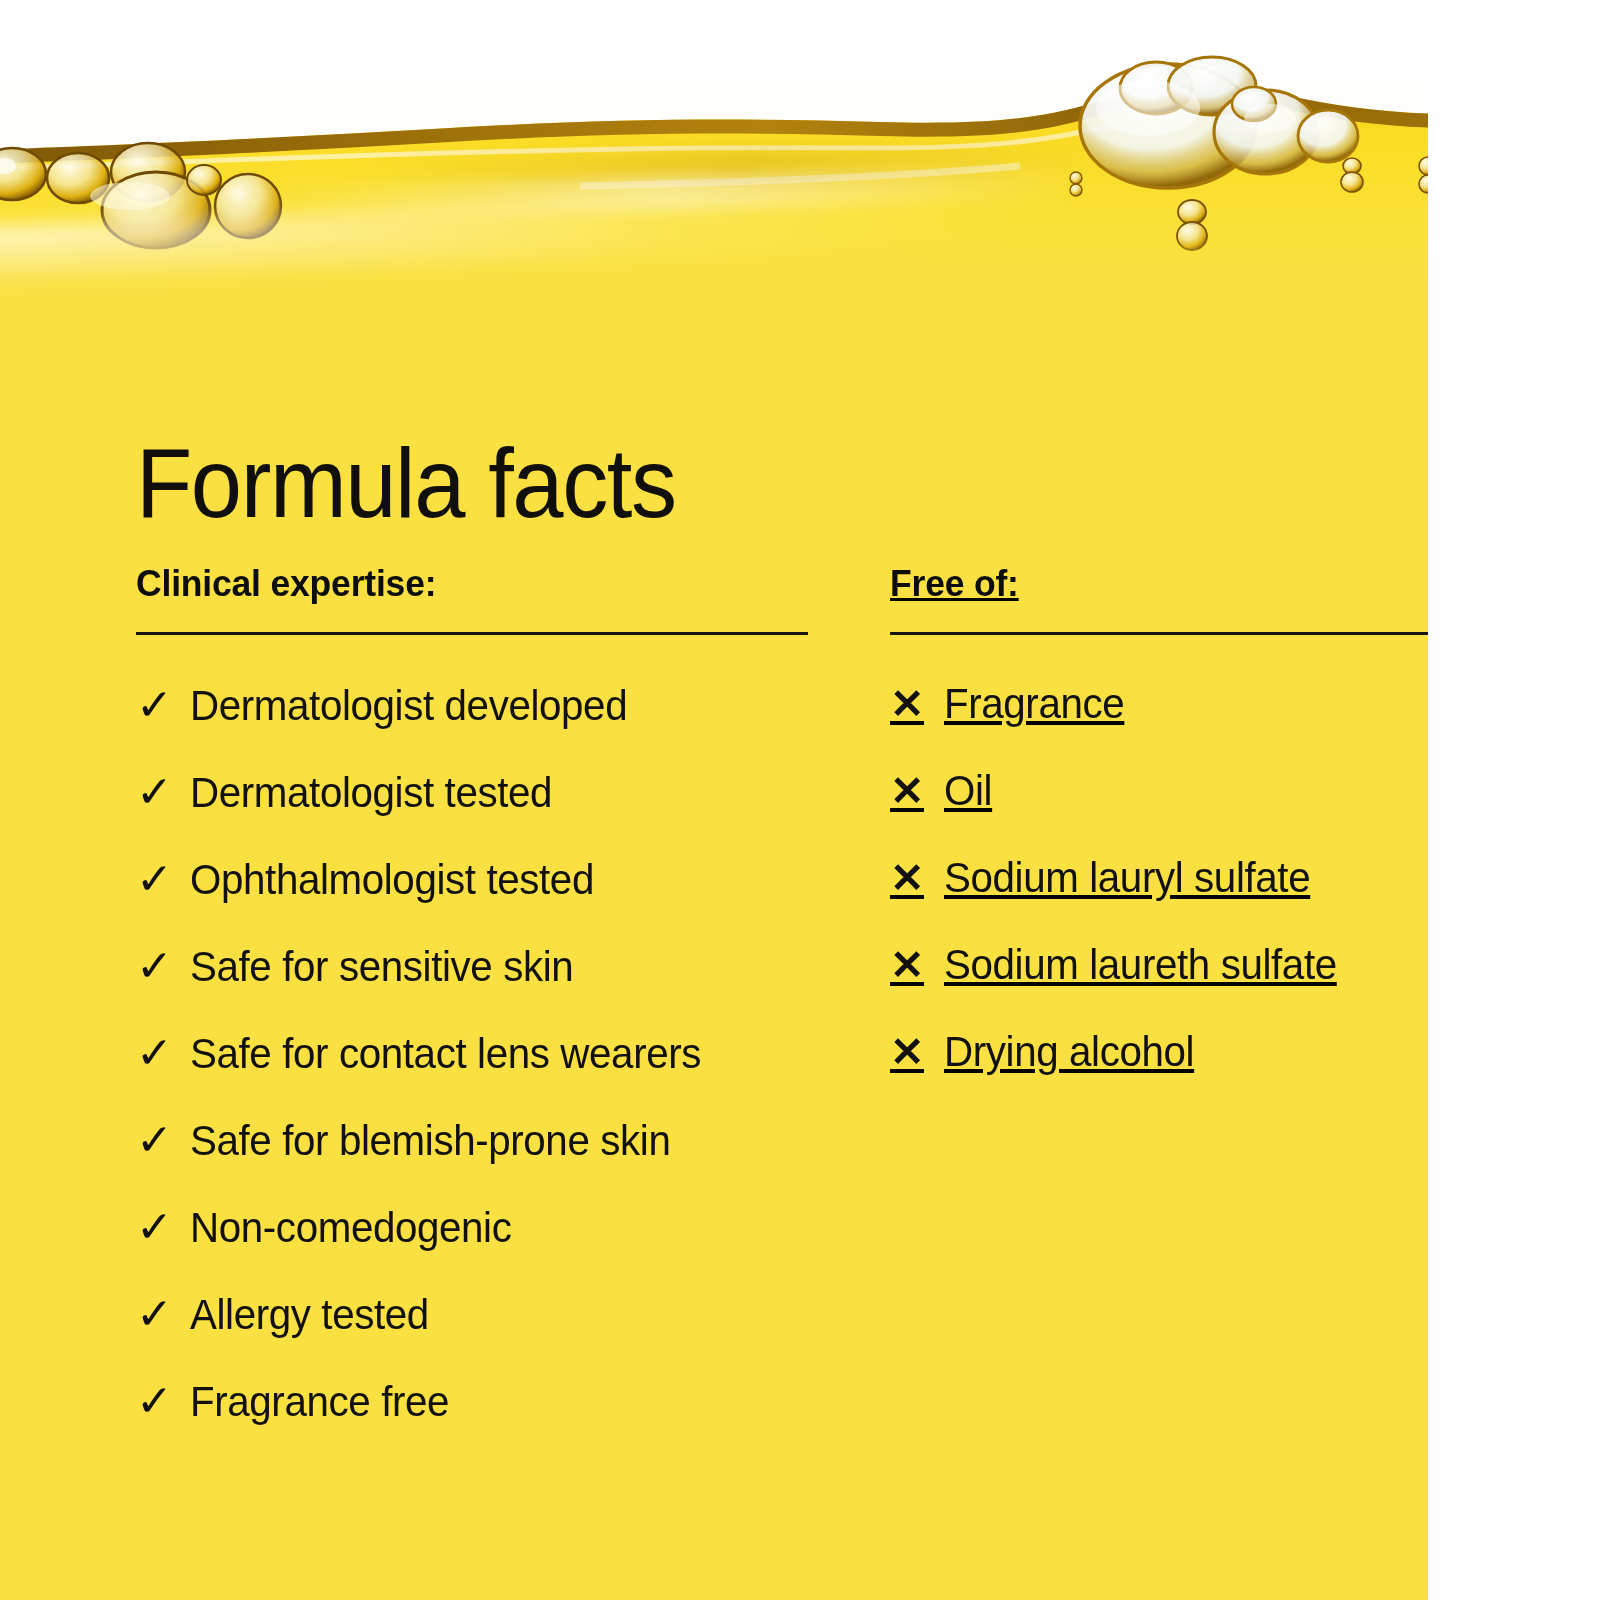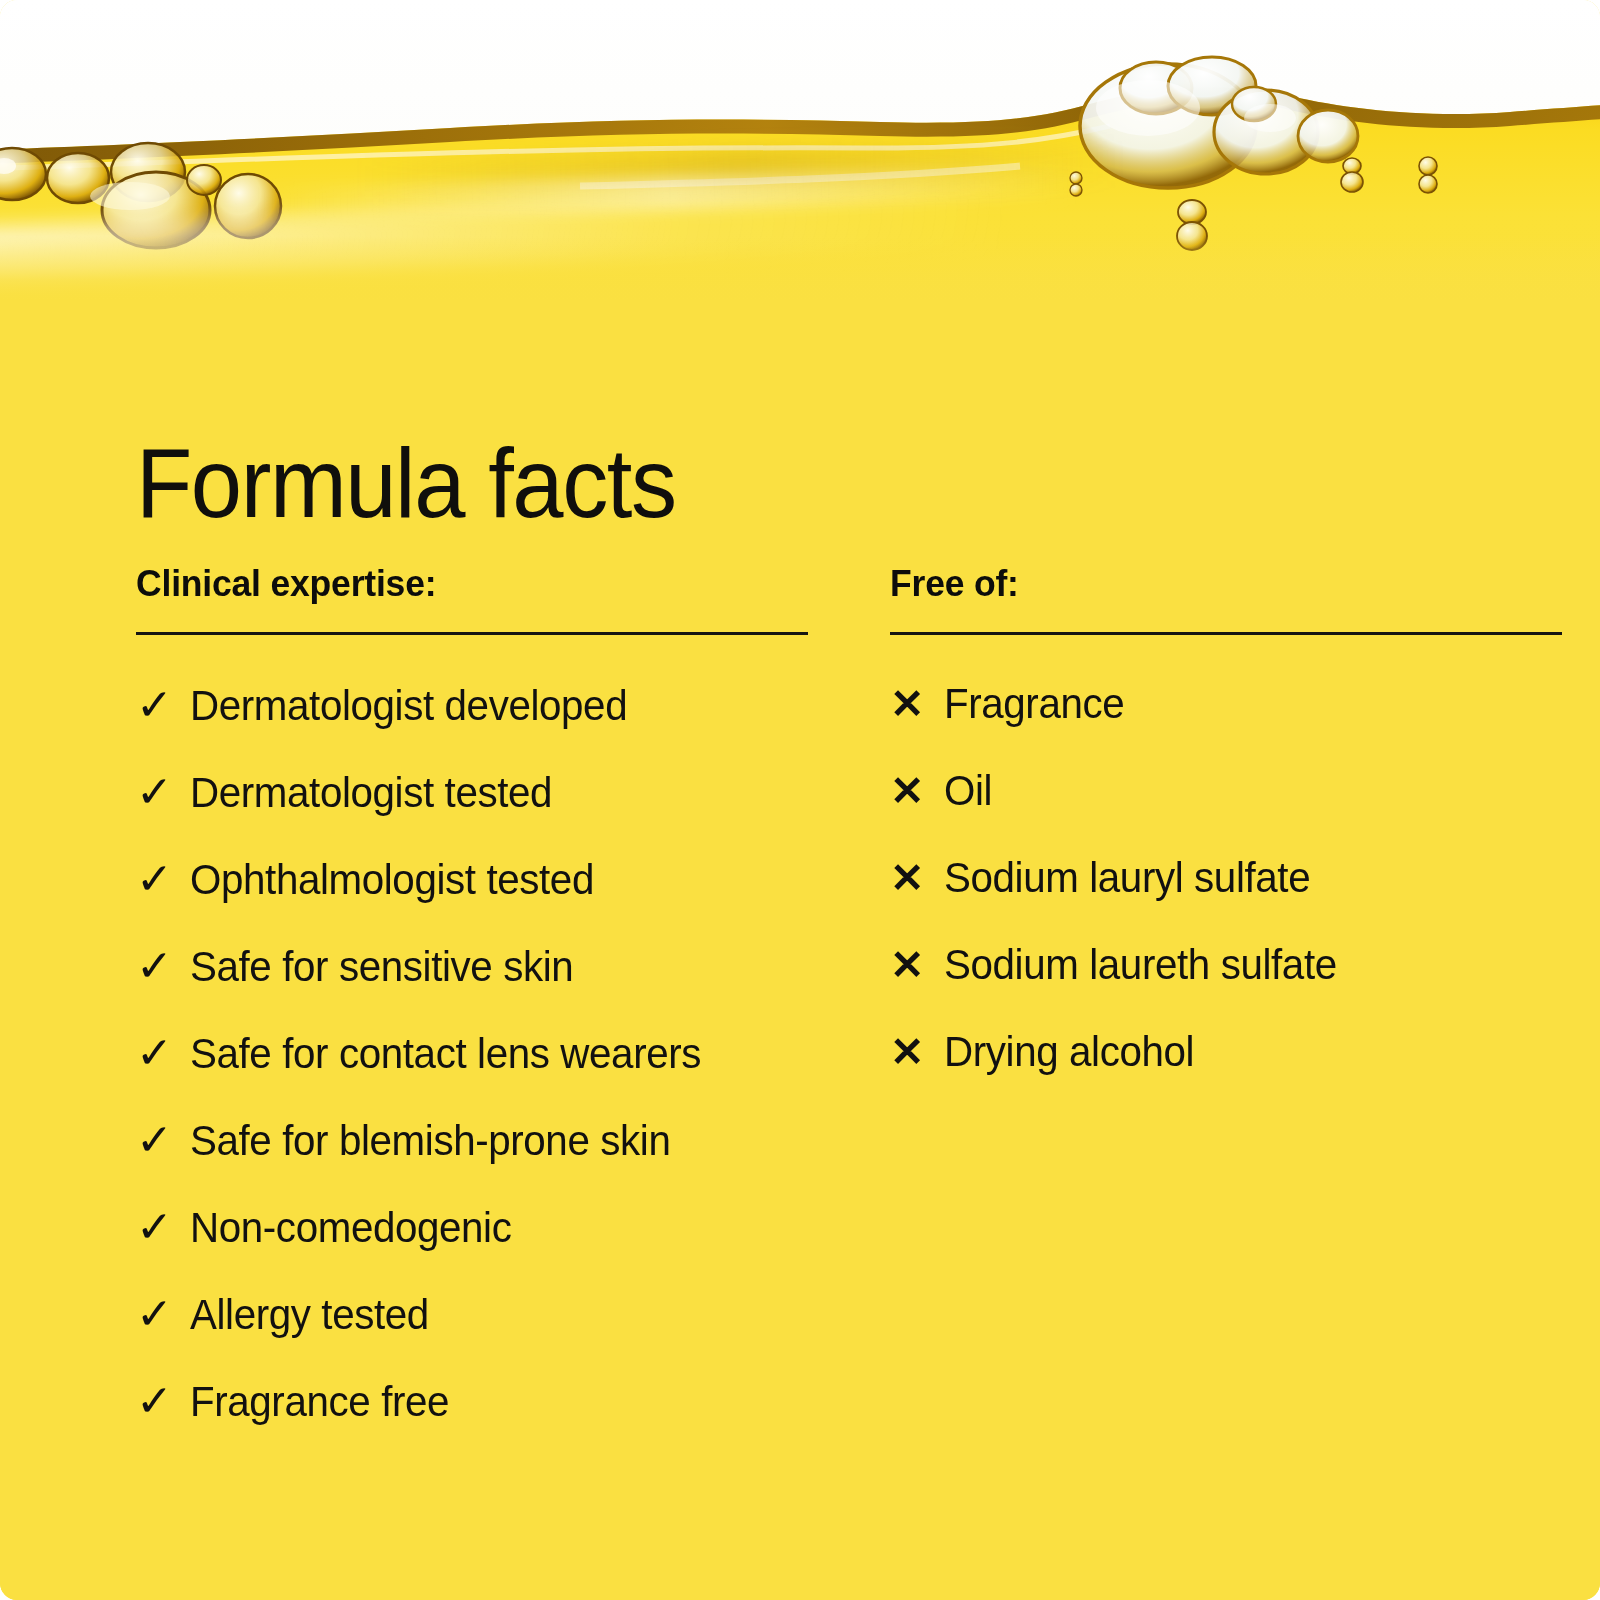--- a/index.html
+++ b/index.html
@@ -10,25 +10,24 @@
   body {
     width: 1600px;
     height: 1600px;
     overflow: hidden;
     font-family: "Liberation Sans", sans-serif;
     -webkit-font-smoothing: antialiased;
   }
 
   #page {
     position: relative;
-    width: 1600px;
+    width: 1428px;
     height: 1600px;
     background: #FAE041;
     overflow: hidden;
-    border-radius: 17px;
   }
 
   
   .oil-photo {
     position: absolute;
     left: 0;
     top: 0;
     width: 1600px;
     height: 300px;
     overflow: hidden;
@@ -129,21 +128,21 @@
     top: 544px;
     width: 1600px;
   }
 
   .col {
     position: absolute;
     top: 0;
     margin-top: 21px;
   }
   .col-left  { left: 136px;  width: 672px; }
-  .col-right { left: 890px;  width: 672px; }
+  .col-right { left: 890px;  width: 672px; text-decoration: underline; }
 
   .col-heading {
     font-size: 37px;
     font-weight: 700;
     color: #0d0d0b;
     letter-spacing: -0.2px;
     line-height: 1.0;
     margin: 0 0 0 0;
     transform: scaleX(0.96);
     transform-origin: left center;

